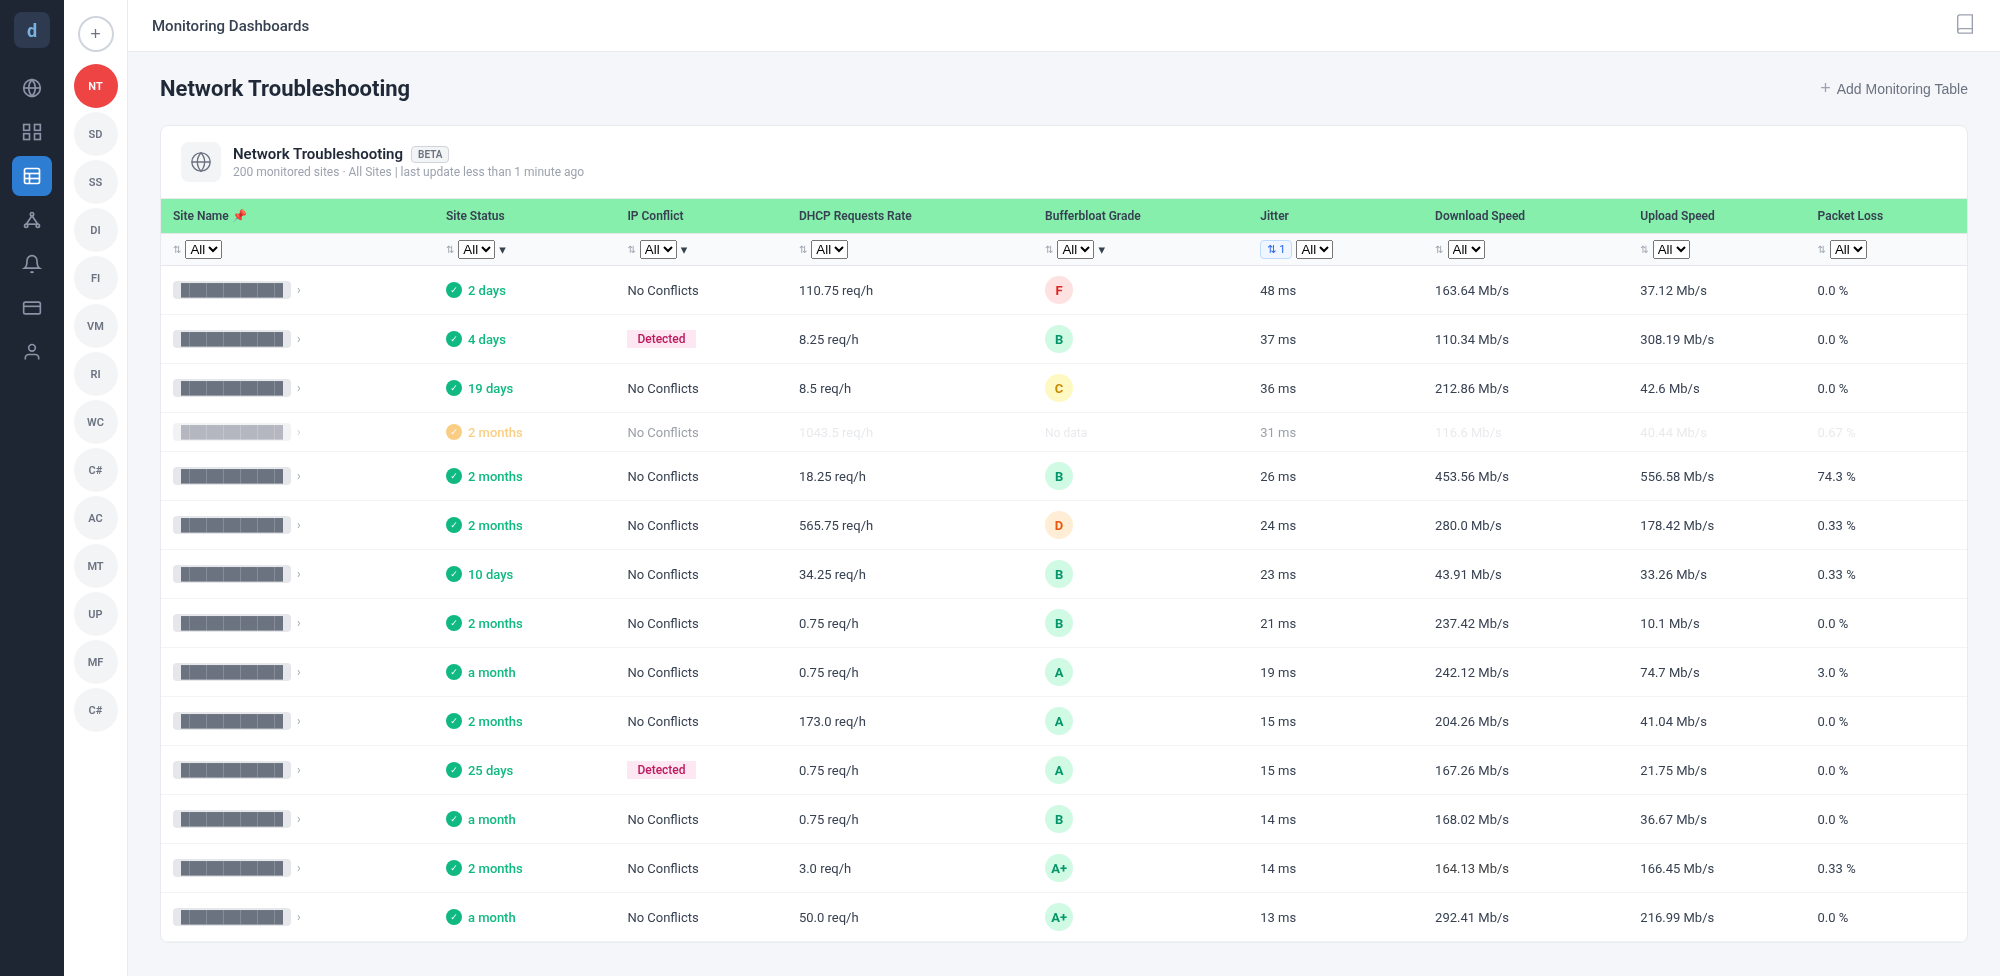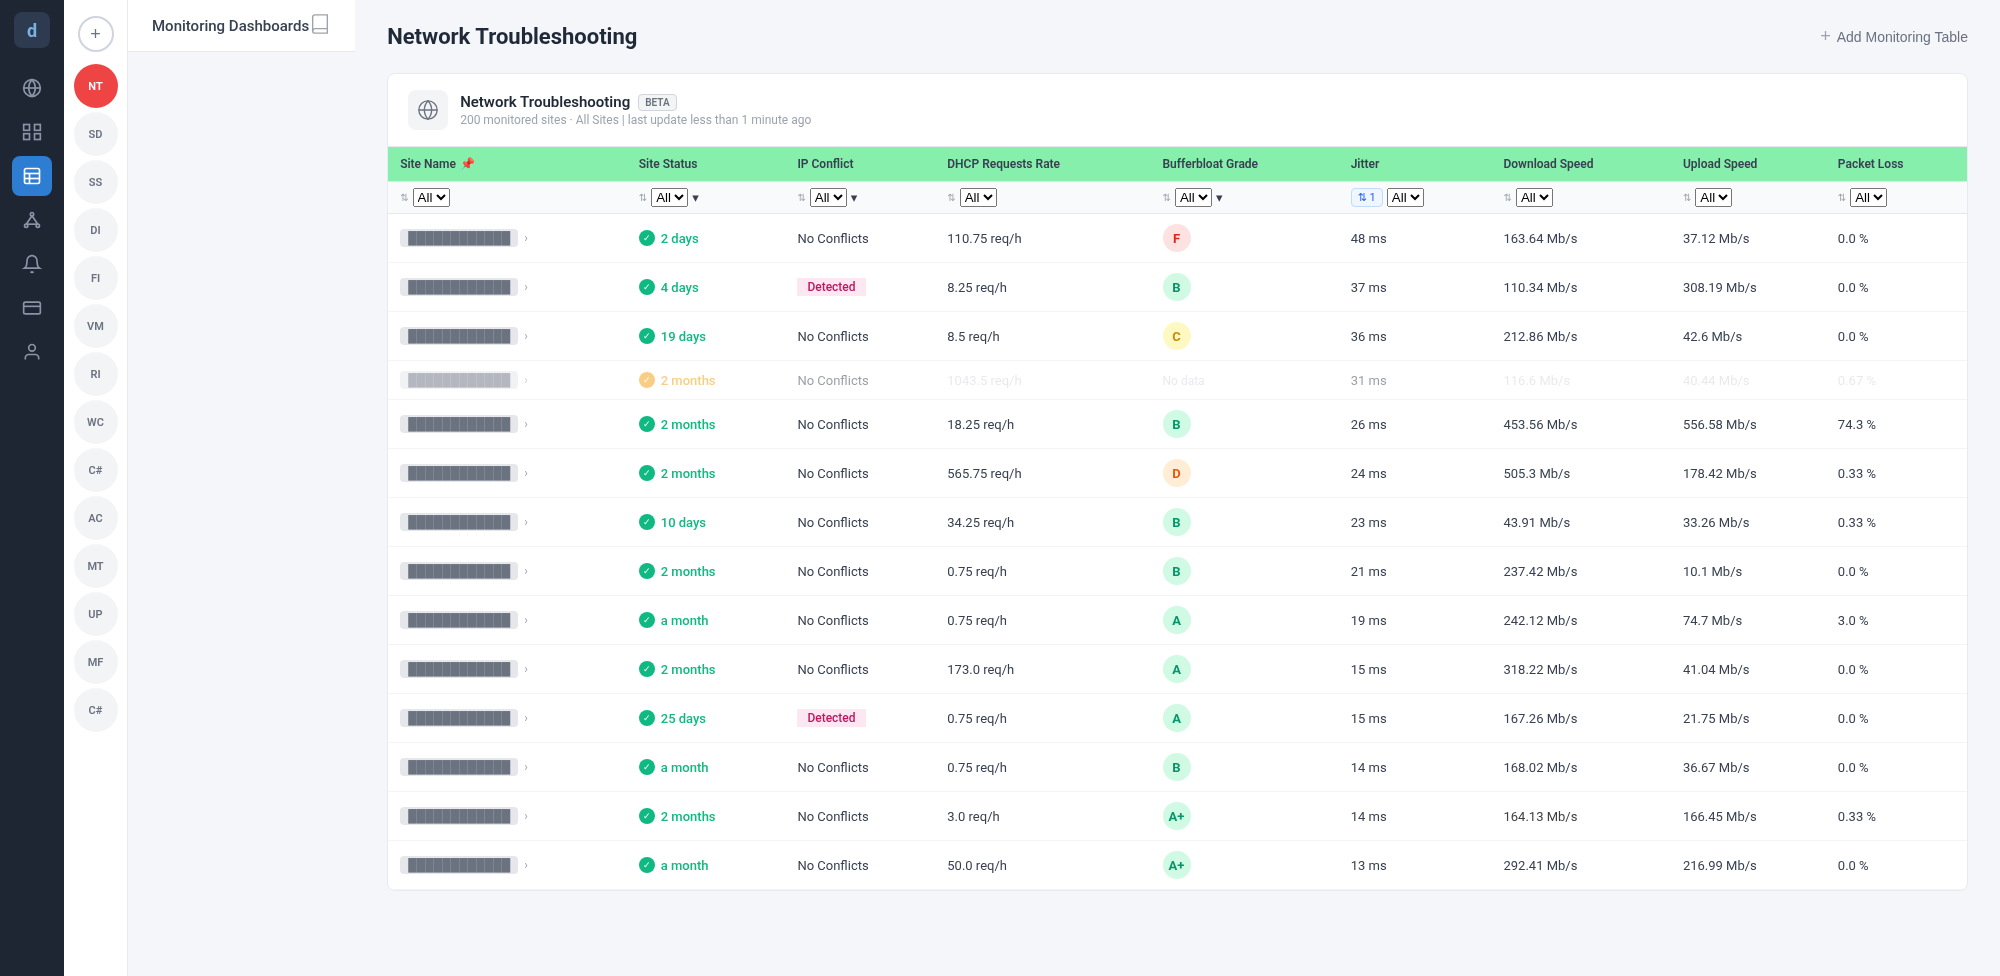--- a/index.html
+++ b/index.html
@@ -75,21 +75,21 @@
     }
     .sidebar-item.active {
       background: #ef4444;
       color: white;
     }
 
     
     .main-content {
       flex: 1;
       display: flex;
-      flex-direction: row;
+      flex-direction: column;
       overflow: hidden;
     }
 
     
     .top-header {
       background: white;
       border-bottom: 1px solid #e8eaf0;
       padding: 0 24px;
       height: 52px;
       display: flex;
@@ -659,21 +659,21 @@
         <div class="status-dot-green">✓</div>
         <span class="uptime-text">2 months</span>
       </div>
                 </td>
                 <td><span class="ip-conflict-none">No Conflicts</span></td>
                 <td style="color: rgb(55, 65, 81);">565.75 req/h</td>
                 <td>
                   <div class="grade-badge grade-d">D</div>
                 </td>
                 <td>24 ms</td>
-                <td style="color: rgb(55, 65, 81);">505.3 Mb/s</td>
+                <td style="color: rgb(55, 65, 81);">280.0 Mb/s</td>
                 <td style="color: rgb(55, 65, 81);">178.42 Mb/s</td>
                 <td style="color: rgb(55, 65, 81);">0.33 %</td>
               </tr>
               <tr>
                 <td>
       <div class="site-name-cell">
         <span class="site-name-text">████████████</span>
         <span class="row-expand">›</span>
       </div>
                 </td>
@@ -751,21 +751,21 @@
         <div class="status-dot-green">✓</div>
         <span class="uptime-text">2 months</span>
       </div>
                 </td>
                 <td><span class="ip-conflict-none">No Conflicts</span></td>
                 <td style="color: rgb(55, 65, 81);">173.0 req/h</td>
                 <td>
                   <div class="grade-badge grade-a">A</div>
                 </td>
                 <td>15 ms</td>
-                <td style="color: rgb(55, 65, 81);">318.22 Mb/s</td>
+                <td style="color: rgb(55, 65, 81);">204.26 Mb/s</td>
                 <td style="color: rgb(55, 65, 81);">41.04 Mb/s</td>
                 <td style="color: rgb(55, 65, 81);">0.0 %</td>
               </tr>
               <tr>
                 <td>
       <div class="site-name-cell">
         <span class="site-name-text">████████████</span>
         <span class="row-expand">›</span>
       </div>
                 </td>

